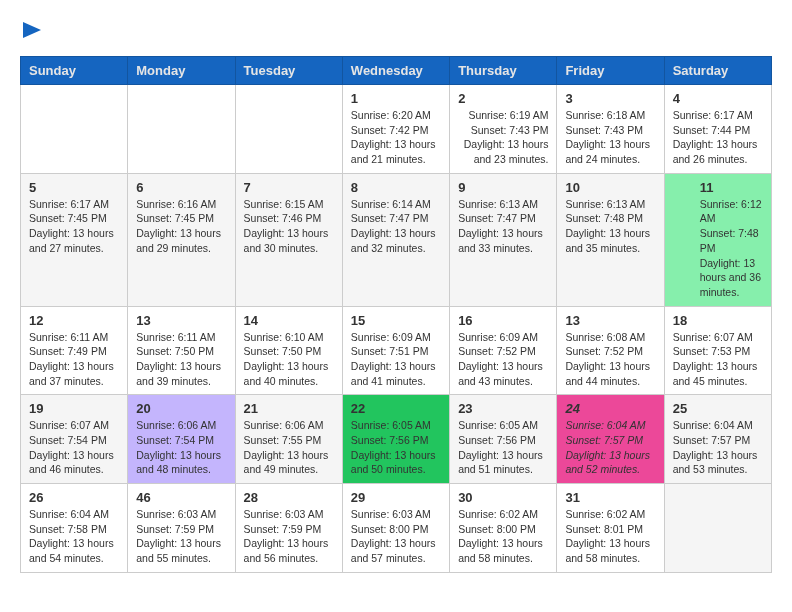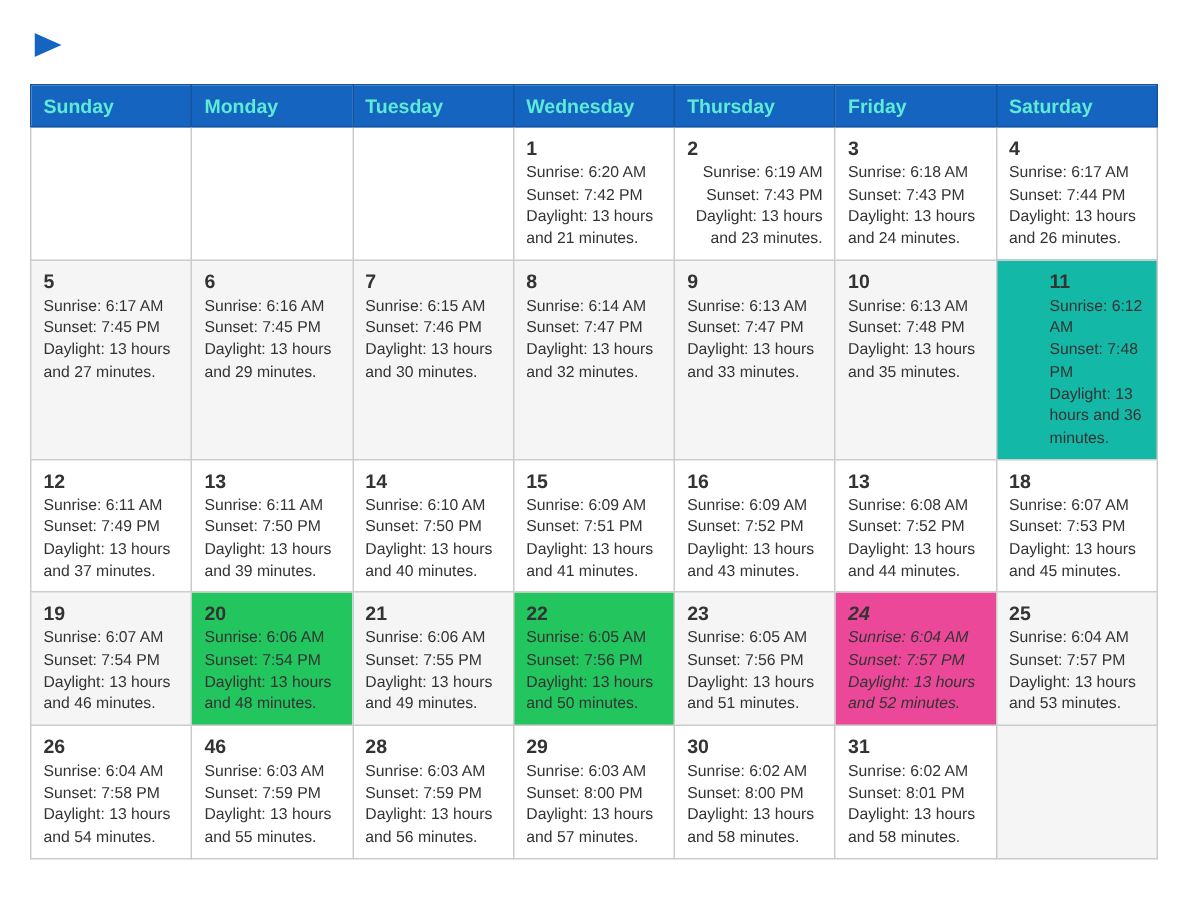--- a/index.html
+++ b/index.html
@@ -37,21 +37,21 @@
       font-size: 18px;
       color: #555;
     }
     .calendar {
       width: 100%;
       border-collapse: collapse;
       border: 1px solid #ccc;
     }
     .calendar th {
       background-color: #1565c0;
-      color: #5eead4;
+      color: #e5e5e5;
       text-align: left;
       padding: 6px 8px;
       font-size: 13px;
       border: 1px solid #1255a0;
     }
     .calendar td {
       vertical-align: top;
       padding: 6px 8px;
       border: 1px solid #ccc;
       font-size: 11px;
@@ -174,21 +174,21 @@
           <div class="day-info" style="white-space: pre-line;">Sunrise: 6:13 AM
 Sunset: 7:47 PM
 Daylight: 13 hours and 33 minutes.</div>
         </td>
         <td style="background: rgb(245, 245, 245);">
           <span class="day-number">10</span>
           <div class="day-info" style="white-space: pre-line;">Sunrise: 6:13 AM
 Sunset: 7:48 PM
 Daylight: 13 hours and 35 minutes.</div>
         </td>
-        <td style="background: #14b8a6; padding-left: 35px;">
+        <td style="background: #86efac; padding-left: 35px;">
           <span class="day-number">11</span>
           <div class="day-info" style="white-space: pre-line;">Sunrise: 6:12 AM
 Sunset: 7:48 PM
 Daylight: 13 hours and 36 minutes.</div>
         </td>
       </tr>
       <tr class="week-row">
         <td>
           <span class="day-number">12</span>
           <div class="day-info" style="white-space: pre-line;">Sunrise: 6:11 AM
@@ -232,21 +232,21 @@
 Daylight: 13 hours and 45 minutes.</div>
         </td>
       </tr>
       <tr class="week-row">
         <td style="background: rgb(245, 245, 245);">
           <span class="day-number">19</span>
           <div class="day-info" style="white-space: pre-line;">Sunrise: 6:07 AM
 Sunset: 7:54 PM
 Daylight: 13 hours and 46 minutes.</div>
         </td>
-        <td style="background: #22c55e;">
+        <td style="background: #c4b5fd;">
           <span class="day-number">20</span>
           <div class="day-info" style="white-space: pre-line;">Sunrise: 6:06 AM
 Sunset: 7:54 PM
 Daylight: 13 hours and 48 minutes.</div>
         </td>
         <td style="background: rgb(245, 245, 245);">
           <span class="day-number">21</span>
           <div class="day-info" style="white-space: pre-line;">Sunrise: 6:06 AM
 Sunset: 7:55 PM
 Daylight: 13 hours and 49 minutes.</div>

